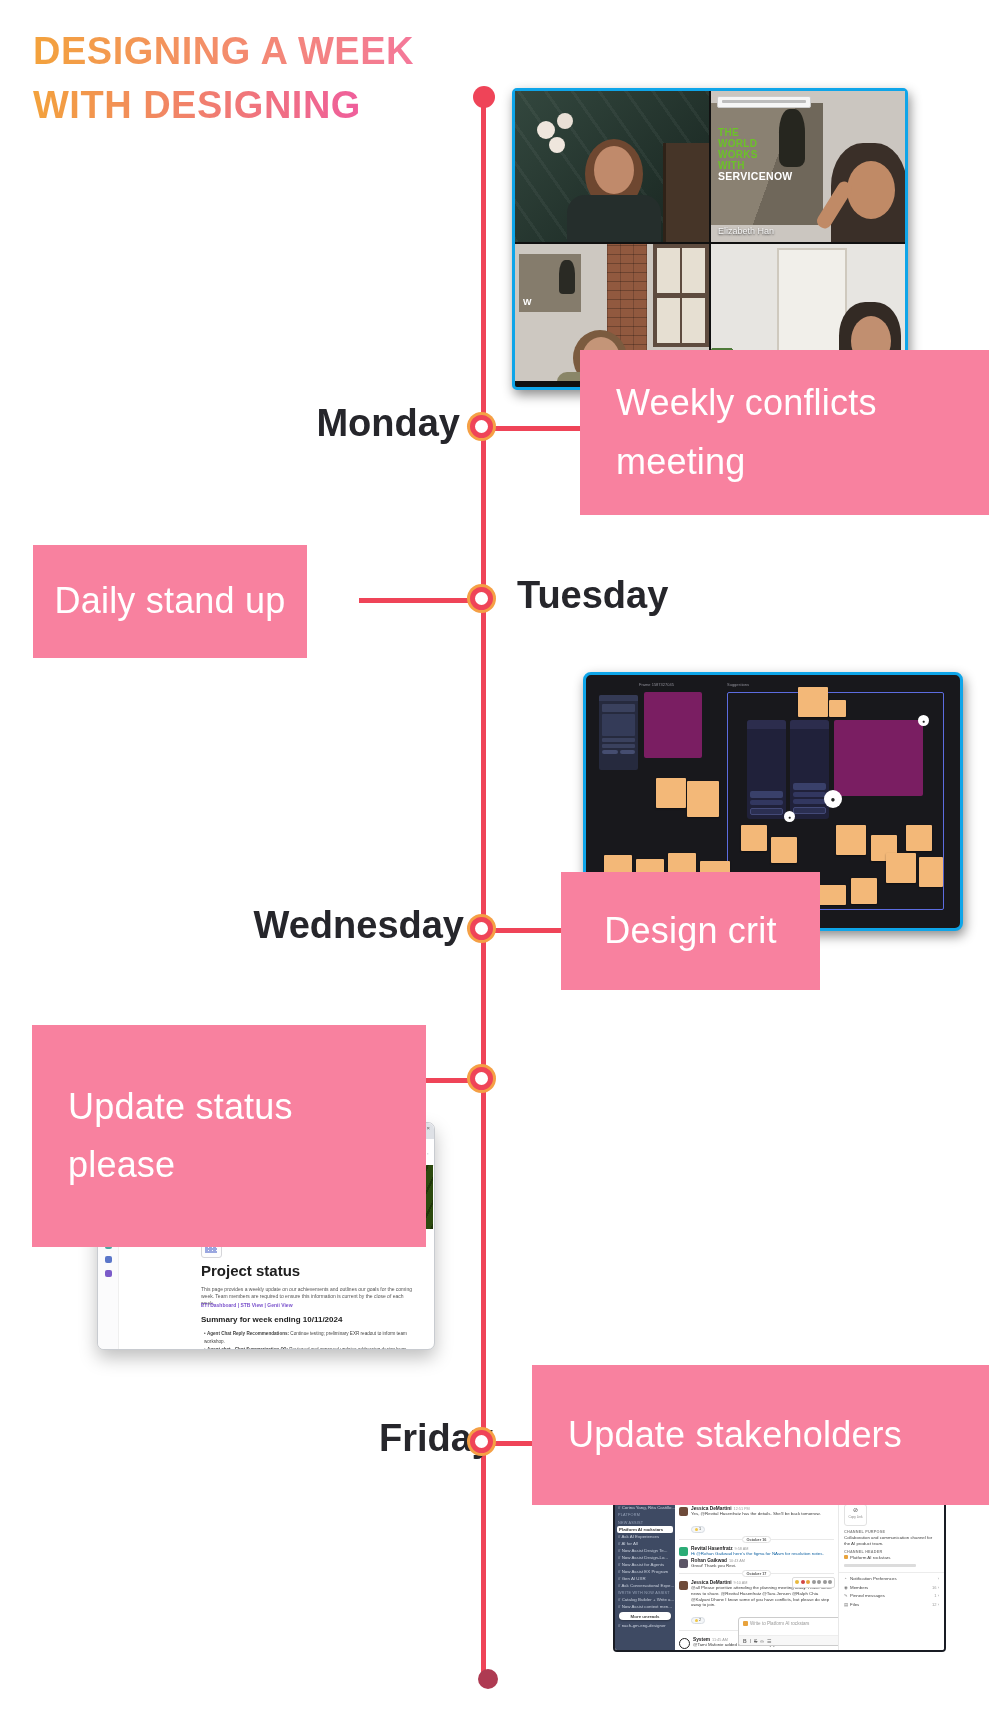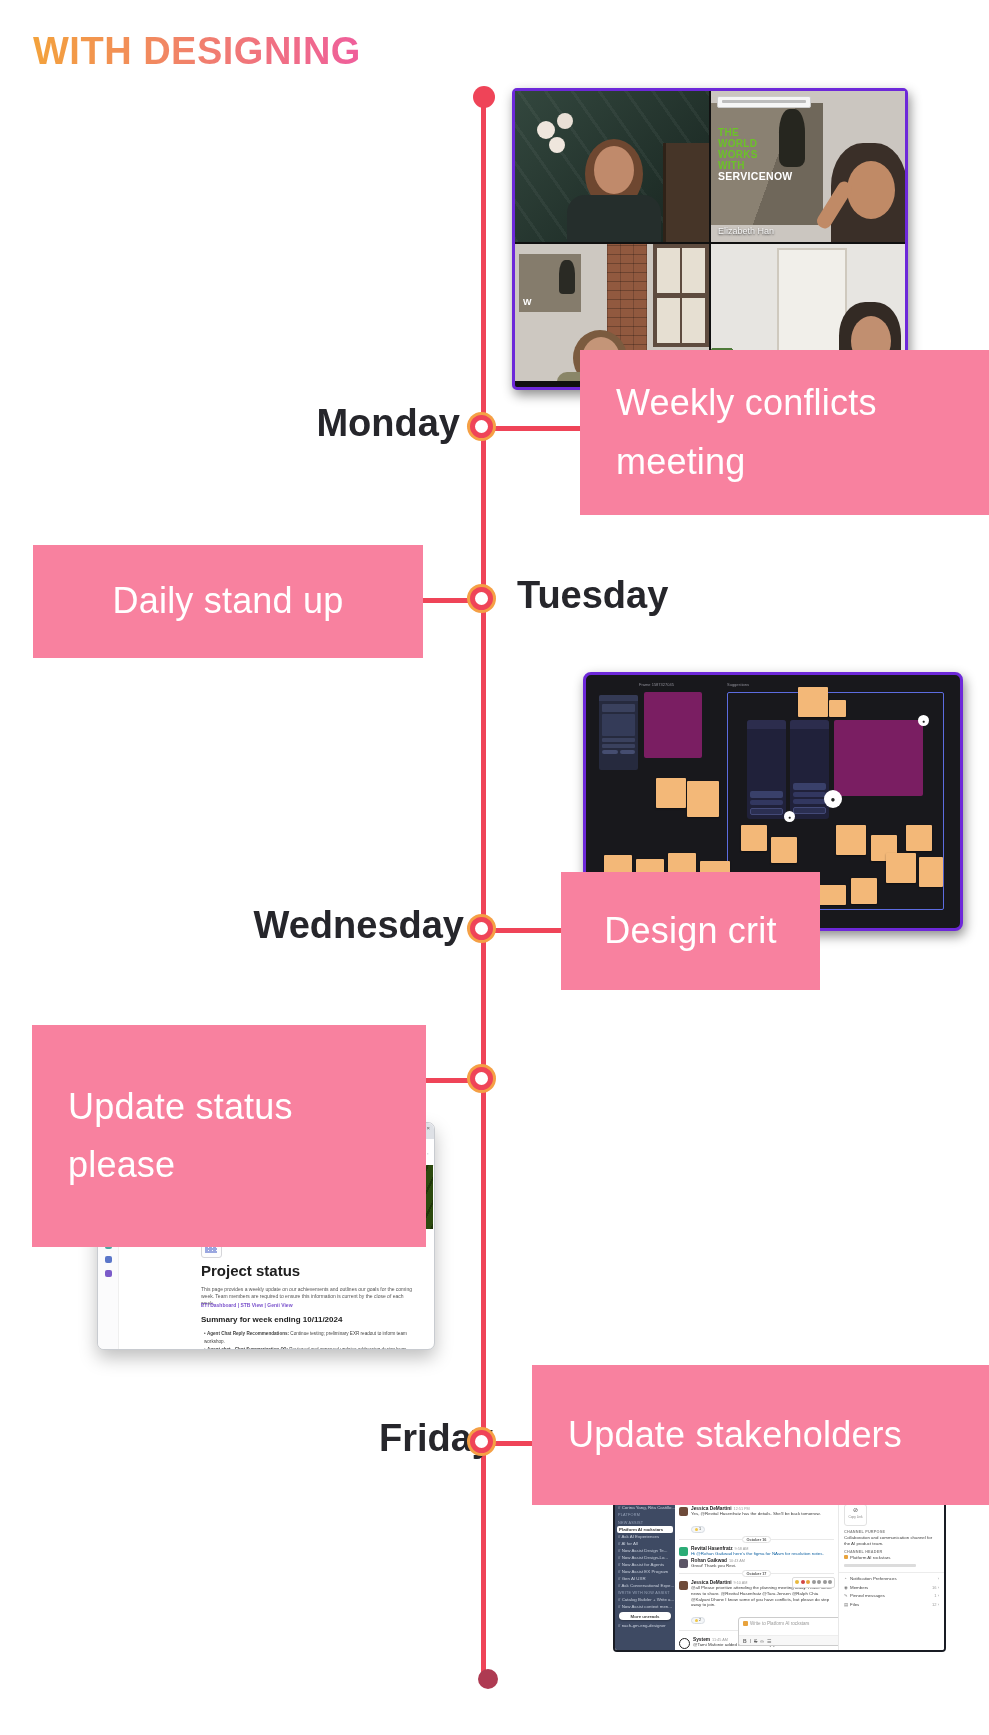--- a/index.html
+++ b/index.html
@@ -16,21 +16,21 @@
   .enddot{position:absolute;border-radius:50%;z-index:2;}
   .conn{position:absolute;height:5px;background:#EF4458;z-index:2;}
   .tnode{position:absolute;width:13px;height:13px;background:#fff;border:5px solid #EF4458;border-radius:50%;box-shadow:0 0 0 3px #F5A045;z-index:8;}
   .day-label{position:absolute;font-size:38px;font-weight:600;color:#26262B;z-index:4;width:max-content;}
   .pinkbox{position:absolute;background:#F8819F;color:#fff;font-size:36px;font-weight:500;letter-spacing:.2px;display:flex;align-items:center;line-height:1.62;z-index:6;}
   .pad{padding-left:36px;padding-right:20px;}
   .centered{justify-content:center;}
 
   
   .shot{position:absolute;border-radius:5px;z-index:3;}
-  .darkframe{border:3px solid #6d28d9;box-shadow:2px 5px 12px rgba(0,0,0,.45);}
+  .darkframe{border:3px solid #0ea5e9;box-shadow:2px 5px 12px rgba(0,0,0,.45);}
 
   
   .video{left:512px;top:88px;width:390px;height:296px;background:#101010;}
   .q{position:absolute;overflow:hidden;}
   .head,.hair,.torso,.lampball{position:absolute;border-radius:50%;}
   .torso{border-radius:18px 18px 0 0;}
   .vc-label{position:absolute;font-size:9px;color:#F3F3F3;text-shadow:0 1px 2px rgba(0,0,0,.7);}
   .poster-line{font-size:10px;font-weight:bold;color:#6CC229;line-height:11px;letter-spacing:.3px;}
   .poster-last{color:#FFF;font-size:10.5px;}
   .tooltip{position:absolute;background:#F6F6F6;border:1px solid #CCC;border-radius:2px;}
@@ -104,38 +104,39 @@
   .sl-row{display:flex;align-items:center;font-size:4.4px;color:#444;margin-top:3.5px;}
   .sl-row .ic{width:6px;color:#777;font-size:4.4px;}
   .sl-row .ct{margin-left:auto;color:#999;font-size:4px;}
 </style>
 </head>
 <body>
 
 <div id="canvas">
 
   <div class="title">
+    <div class="t1">DESIGNING A WEEK</div>
     <div class="t2">WITH DESIGNING</div>
   </div>
 
   <div class="vline"></div>
   <div class="enddot" style="left:473px;top:86px;width:22px;height:22px;background:#EF4458;"></div>
   <div class="enddot" style="left:478px;top:1669px;width:20px;height:20px;background:#AE3A52;"></div>
 
   <div class="conn" style="left:484px;top:426px;width:96px;"></div>
   <div class="tnode" style="left:470px;top:415px;"></div>
   <div class="day-label" style="right:529px;top:402px;">Monday</div>
   <div class="pinkbox pad" style="left:580px;top:350px;width:368px;height:165px;">
     <span>Weekly conflicts meeting</span>
   </div>
 
   <div class="conn" style="left:359px;top:598px;width:113px;"></div>
   <div class="tnode" style="left:470px;top:587px;"></div>
   <div class="day-label" style="left:517px;top:574px;">Tuesday</div>
-  <div class="pinkbox centered" style="left:33px;top:545px;width:390px;height:113px;align-items:center;">
+  <div class="pinkbox centered" style="left:33px;top:545px;width:274px;height:113px;align-items:center;">
     <span>Daily stand up</span>
   </div>
 
   <div class="conn" style="left:484px;top:928px;width:77px;"></div>
   <div class="tnode" style="left:470px;top:917px;"></div>
   <div class="day-label" style="right:525px;top:904px;">Wednesday</div>
   <div class="pinkbox centered" style="left:561px;top:872px;width:259px;height:118px;">
     <span>Design crit</span>
   </div>
 

